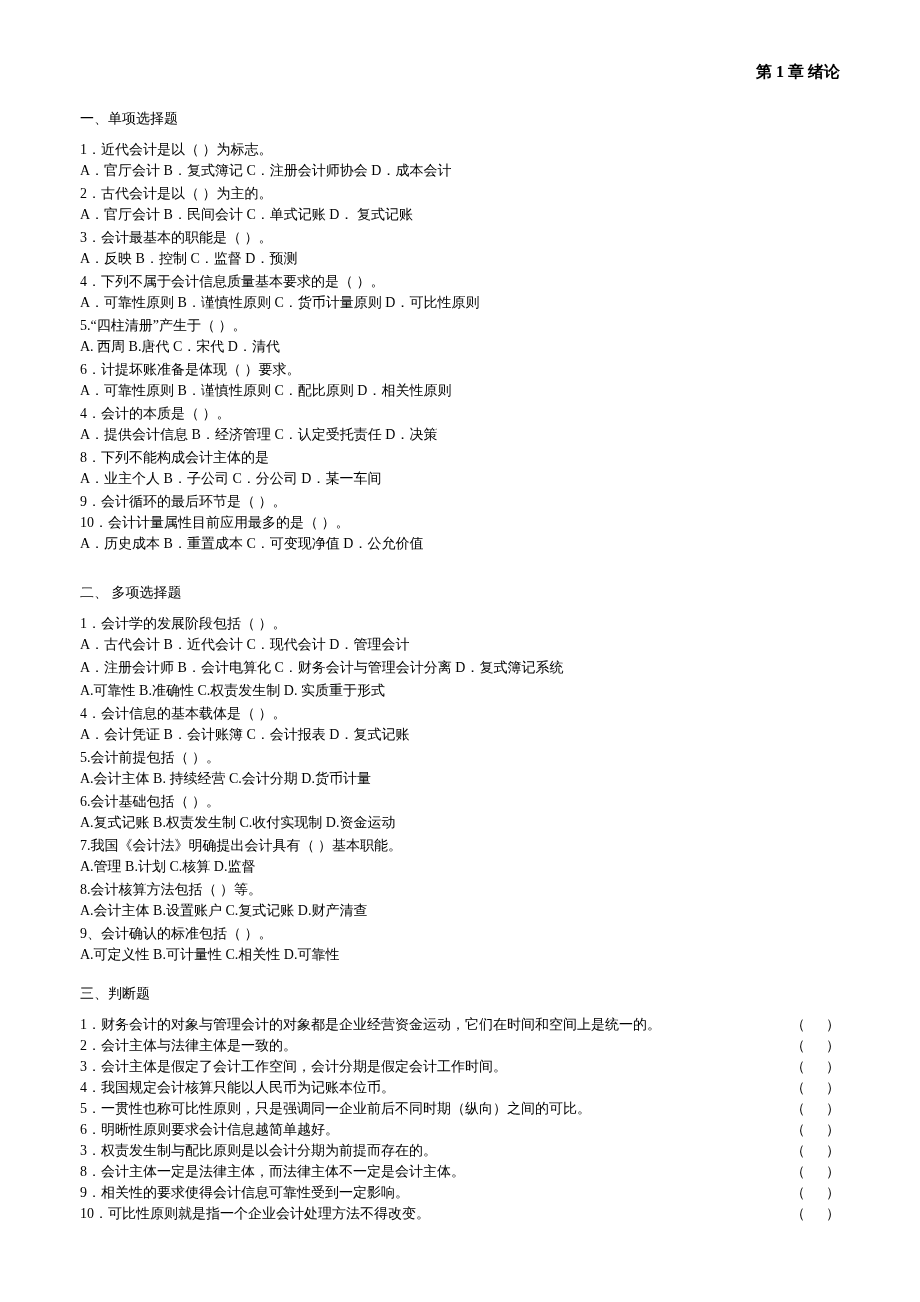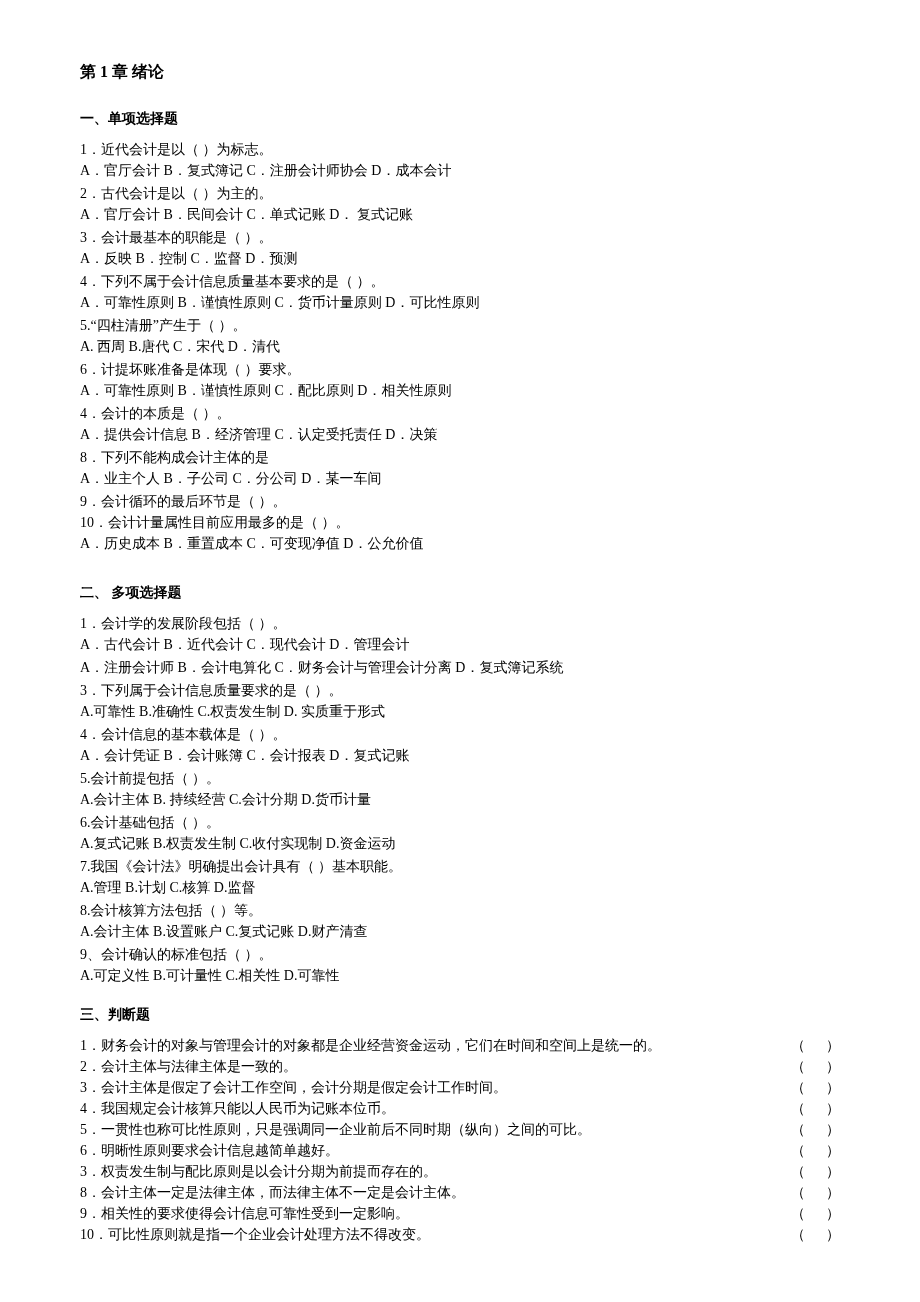--- a/index.html
+++ b/index.html
@@ -7,27 +7,27 @@
       font-size: 14px;
       line-height: 1.5;
       color: #000;
       background: #fff;
       margin: 0;
       padding: 60px 80px 40px 80px;
       width: 920px;
       box-sizing: border-box;
     }
     .chapter-title {
-      text-align: left;
+      text-align: right;
       font-weight: bold;
       font-size: 16px;
       margin-bottom: 24px;
     }
     .section-heading {
-      font-weight: bold;
+      font-weight: normal;
       margin-top: 18px;
       margin-bottom: 10px;
     }
     .question {
       margin: 0;
       line-height: 1.5;
     }
     .options {
       margin: 0 0 2px 0;
       line-height: 1.5;
@@ -71,21 +71,20 @@
   <p class="question">9．会计循环的最后环节是（      ）。</p>
   <p class="question">10．会计计量属性目前应用最多的是（      ）。</p>
   <p class="options">A．历史成本      B．重置成本    C．可变现净值     D．公允价值</p>
 </div>
 
 <div class="section-heading" style="margin-top:28px;">二、 多项选择题</div>
 <div>
   <p class="question">1．会计学的发展阶段包括（      ）。</p>
   <p class="options">A．古代会计         B．近代会计        C．现代会计         D．管理会计</p>
   <p class="options">A．注册会计师                     B．会计电算化       C．财务会计与管理会计分离       D．复式簿记系统</p>
-  <p class="question">3．下列属于会计信息质量要求的是（      ）。</p>
   <p class="options">A.可靠性                   B.准确性        C.权责发生制                 D. 实质重于形式</p>
   <p class="question">4．会计信息的基本载体是（      ）。</p>
   <p class="options">A．会计凭证    B．会计账簿      C．会计报表     D．复式记账</p>
   <p class="question">5.会计前提包括（    ）。</p>
   <p class="options">A.会计主体    B. 持续经营    C.会计分期   D.货币计量</p>
   <p class="question">6.会计基础包括（     ）。</p>
   <p class="options">A.复式记账   B.权责发生制   C.收付实现制   D.资金运动</p>
   <p class="question">7.我国《会计法》明确提出会计具有（    ）基本职能。</p>
   <p class="options">A.管理   B.计划   C.核算   D.监督</p>
   <p class="question">8.会计核算方法包括（     ）等。</p>

